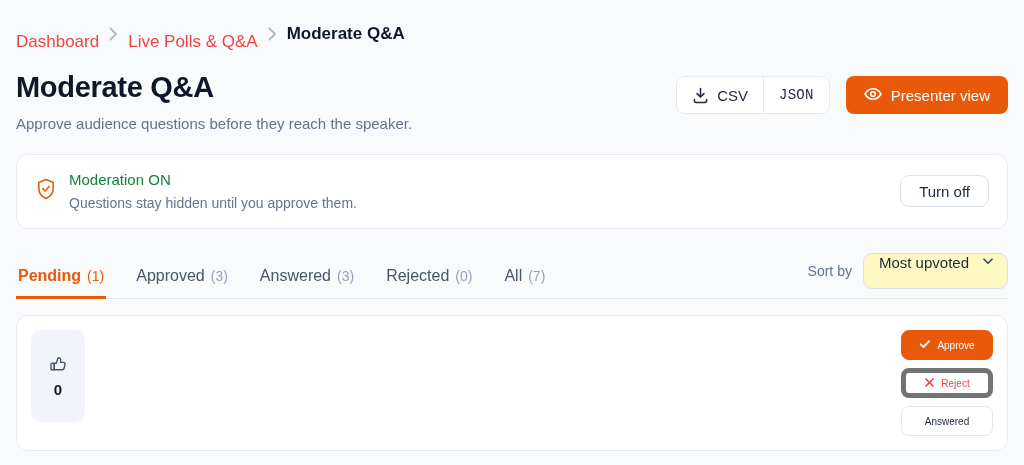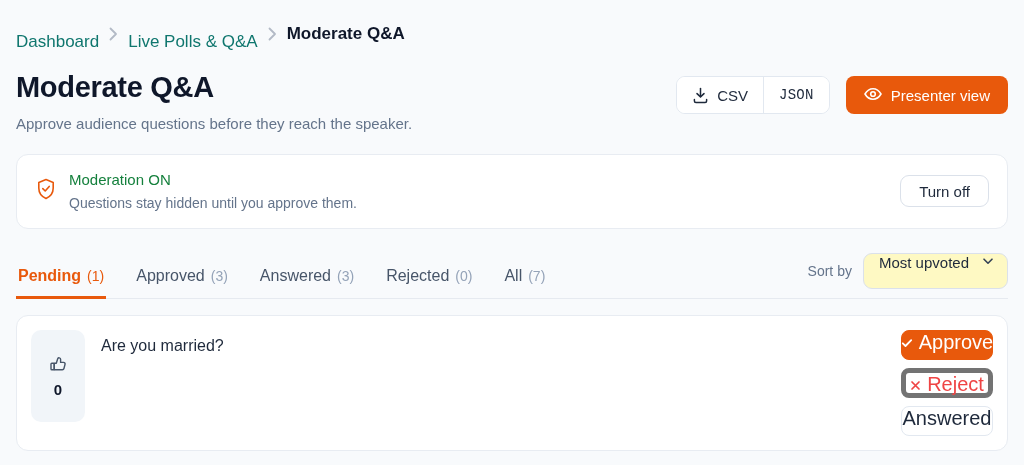--- a/index.html
+++ b/index.html
@@ -7,21 +7,21 @@
     width: 1024px; height: 465px;
     background: #f8fafc;
     font-family: "Liberation Sans", sans-serif;
     color: #1e293b;
     overflow: hidden;
   }
   .page { padding: 20px 16px 0 16px; }
 
   
   .breadcrumb { display: flex; align-items: center; gap: 10px; font-size: 17px; height: 28px; }
-  .crumb-link { color: #0f766e; white-space: nowrap; margin-top: 16px; }
+  .crumb-link { color: #ef4444; white-space: nowrap; margin-top: 16px; }
   .crumb-sep { color: #b3bac6; font-size: 14px; line-height: 1; display: flex; align-items: center; }
   .crumb-sep svg { display: block; }
   .crumb-current { color: #0f172a; font-weight: bold; white-space: nowrap; }
 
   
   .head { display: flex; align-items: flex-start; justify-content: space-between; margin-top: 22px; }
   .head-left { padding-top: 2px; }
   .page-title { font-size: 29px; font-weight: bold; color: #0f172a; letter-spacing: -0.3px; line-height: 1.1; }
   .page-sub { font-size: 15px; color: #64748b; margin-top: 11px; }
 
@@ -107,22 +107,22 @@
   .qtext { font-size: 16px; color: #1e293b; }
   .qmeta { display: flex; align-items: center; gap: 10px; margin-top: 10px; }
   .qauthor { font-size: 14px; color: #64748b; }
   .qtime { font-size: 14px; color: #64748b; }
   .badge {
     background: #eef1f6; color: #64748b; font-size: 13px;
     padding: 4px 9px; border-radius: 7px;
   }
   .qactions { display: flex; flex-direction: column; gap: 8px; flex: 0 0 auto; width: 92px; }
   .act {
-    display: flex; align-items: flex-start; justify-content: center; gap: 6px;
-    height: 30px; border-radius: 8px; font-size: 20px; cursor: pointer;
+    display: flex; align-items: center; justify-content: center; gap: 6px;
+    height: 30px; border-radius: 8px; font-size: 10px; cursor: pointer;
     font-family: "Liberation Sans", sans-serif;
   }
   .act-approve { background: #e8590c; color: #fff; border: 1px solid #e8590c; }
   .act-reject { background: #fff; color: #ef4444; border: 5px solid #737373; }
   .act-answered { background: #fff; color: #1e293b; border: 1px solid #e2e8f0; }
 </style>
 </head>
 <body>
 
 <div class="page">
@@ -235,21 +235,20 @@
       <span>
         <svg width="19" height="19" viewBox="0 0 19 19" fill="none" stroke="#475569" stroke-width="1.4" stroke-linecap="round" stroke-linejoin="round">
           <path d="M5.2 8.2h2.1l1.4-4.4a1.5 1.5 0 0 1 2.9.5v3.1h3a1.5 1.5 0 0 1 1.45 1.9l-1.1 4.2a1.6 1.6 0 0 1-1.55 1.2H5.2z"></path>
           <rect x="2" y="8.2" width="3.2" height="6.5" rx="0.8"></rect>
         </svg>
       </span>
       <span class="votecount">0</span>
     </div>
 
     <div class="qmain">
-      <div class="qtext">Are you married?</div>
     </div>
 
     <div class="qactions">
       <button class="act act-approve">
         <span>
           <svg width="12" height="12" viewBox="0 0 12 12" fill="none" stroke="#ffffff" stroke-width="1.8" stroke-linecap="round" stroke-linejoin="round">
               <polyline points="1.8,6.3 4.5,9 10.2,3.2"></polyline>
             </svg>
         </span>
         <span>Approve</span>

